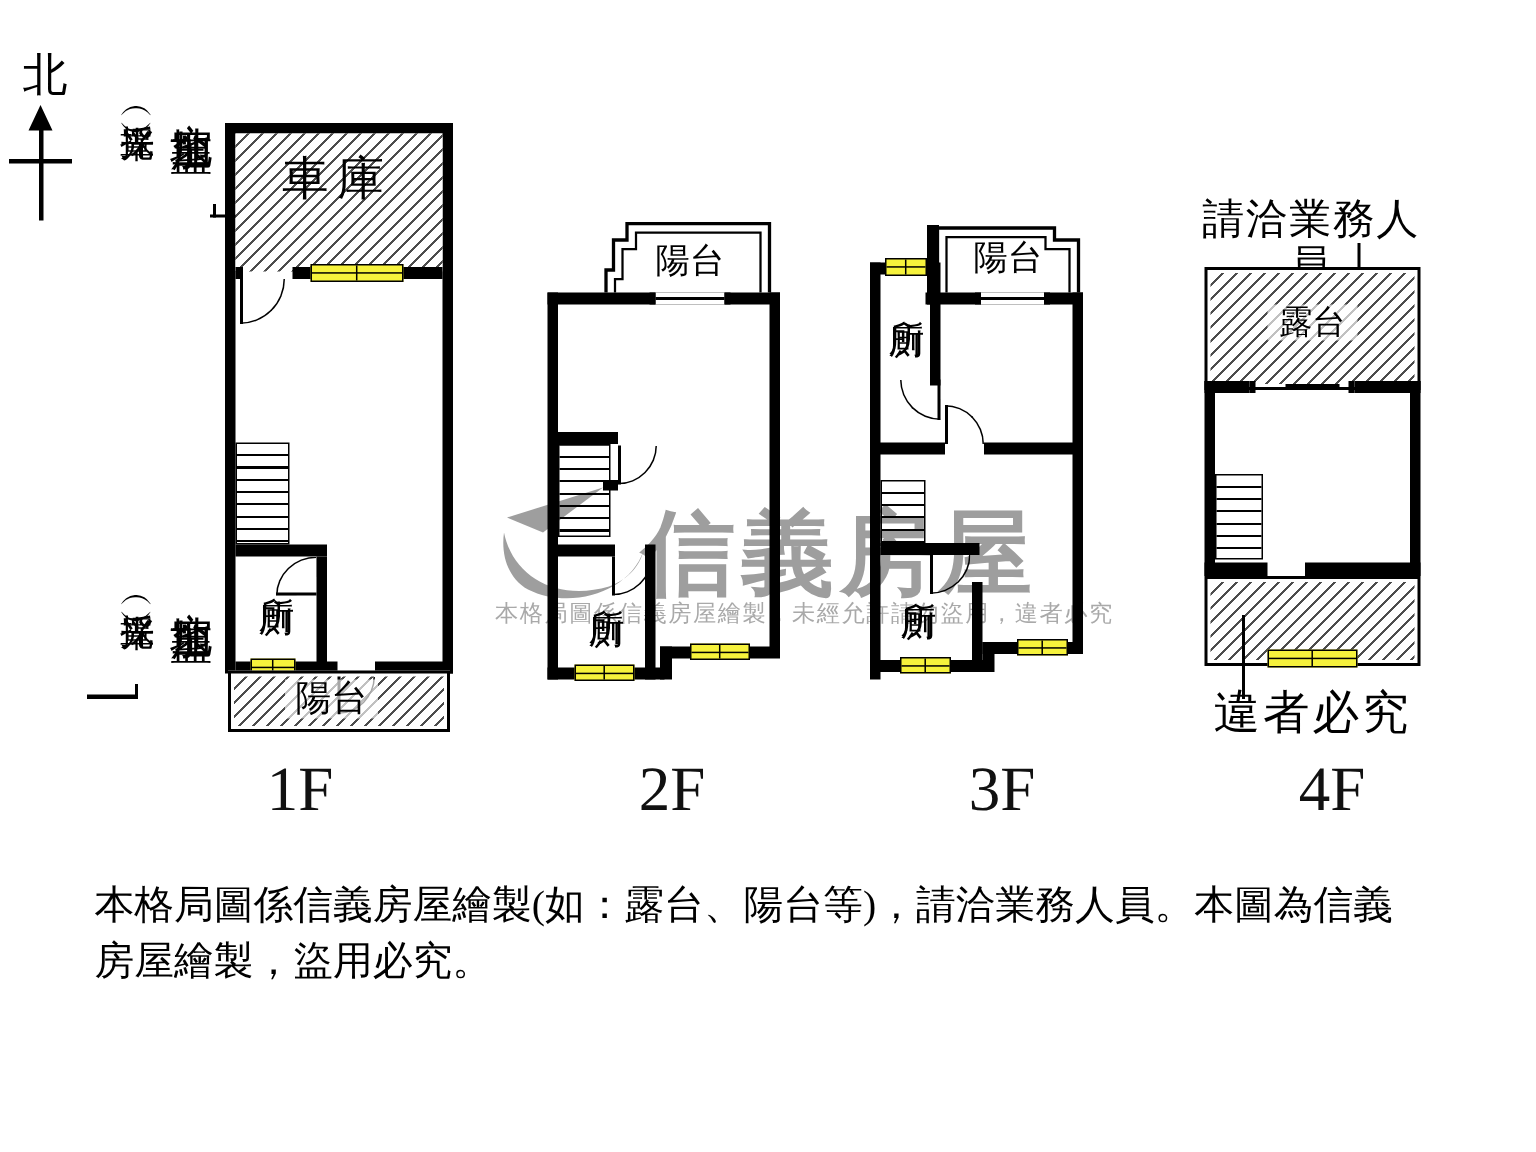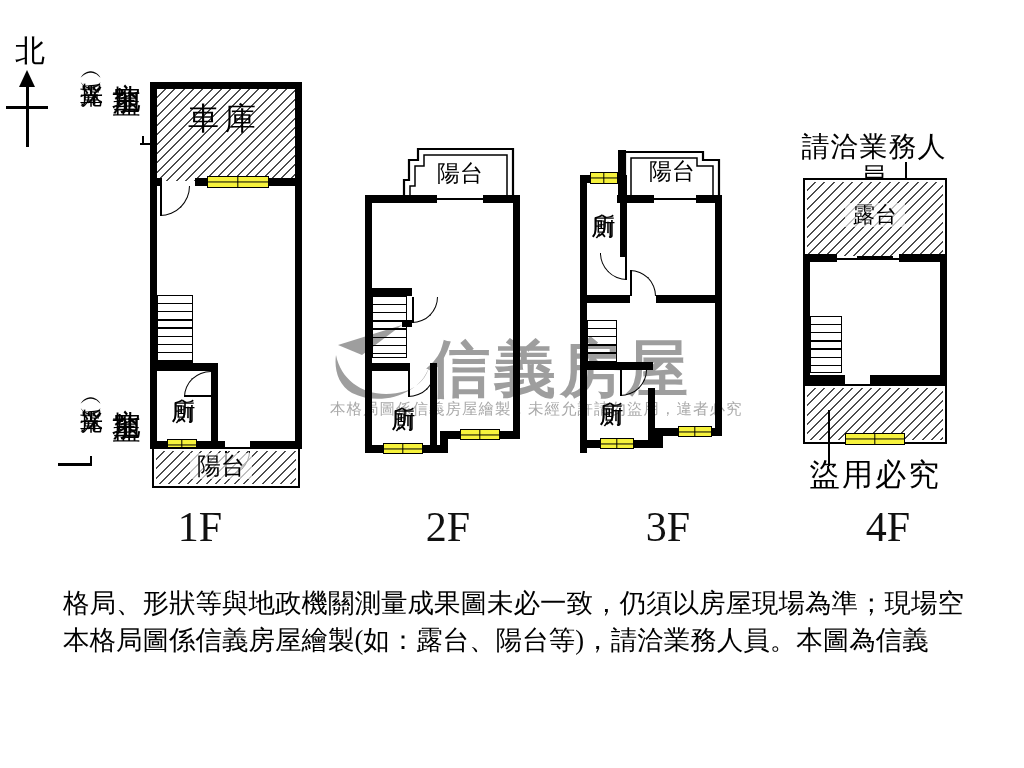--- a/index.html
+++ b/index.html
@@ -197,32 +197,32 @@
 
     <div class="w" style="left:803px;top:375px;width:42px;height:9px;"></div>
     <div class="w" style="left:870px;top:375px;width:77px;height:9px;"></div>
     <div class="arc bl" style="left:845px;top:384px;width:25px;height:25px;"></div>
     <div class="leaf" style="left:868px;top:384px;width:2px;height:25px;"></div>
 
     <div class="thin" style="left:803px;top:384px;width:144px;height:60px;"></div>
     <div class="hatch" style="left:807px;top:388px;width:136px;height:52px;"></div>
     <div class="win" style="left:845px;top:433px;width:60px;height:12px;"></div>
     <div class="tline" style="left:828px;top:410px;width:2px;height:56px;"></div>
-    <div class="lbl" style="left:805px;top:458px;width:140px;font-size:31px;letter-spacing:2px;">盜用必究</div>
+    <div class="lbl" style="left:805px;top:458px;width:140px;font-size:31px;letter-spacing:2px;">違者必究</div>
 
     <div class="floorname" style="left:854px;top:503px;width:68px;">4F</div>
   </div>
 
   <div id="watermark">
     <svg style="position:absolute;left:8px;top:6px;" width="102" height="84" viewBox="0 0 102 84">
       <path d="M10,24 L74,4 L34,34 Z" fill="#9e9e9e"></path>
       <path d="M8,34 C14,64 44,80 78,70 C92,65 99,55 101,46 C92,74 52,86 24,72 C10,64 6,48 8,34 Z" fill="#9e9e9e"></path>
     </svg>
     <div id="notice">本格局圖係信義房屋繪製，未經允許請勿盜用，違者必究</div>
     <div id="brand">信義房屋</div>
   </div>
 
   <div id="disclaimer">
-    <div>格局、形狀等與地政機關測量成果圖未必一致，仍須以房屋現場為準；現場空</div>
     <div>本格局圖係信義房屋繪製(如：露台、陽台等)，請洽業務人員。本圖為信義</div>
+    <div>房屋繪製，盜用必究。</div>
   </div>
 
 </div>
 
 </body></html>

